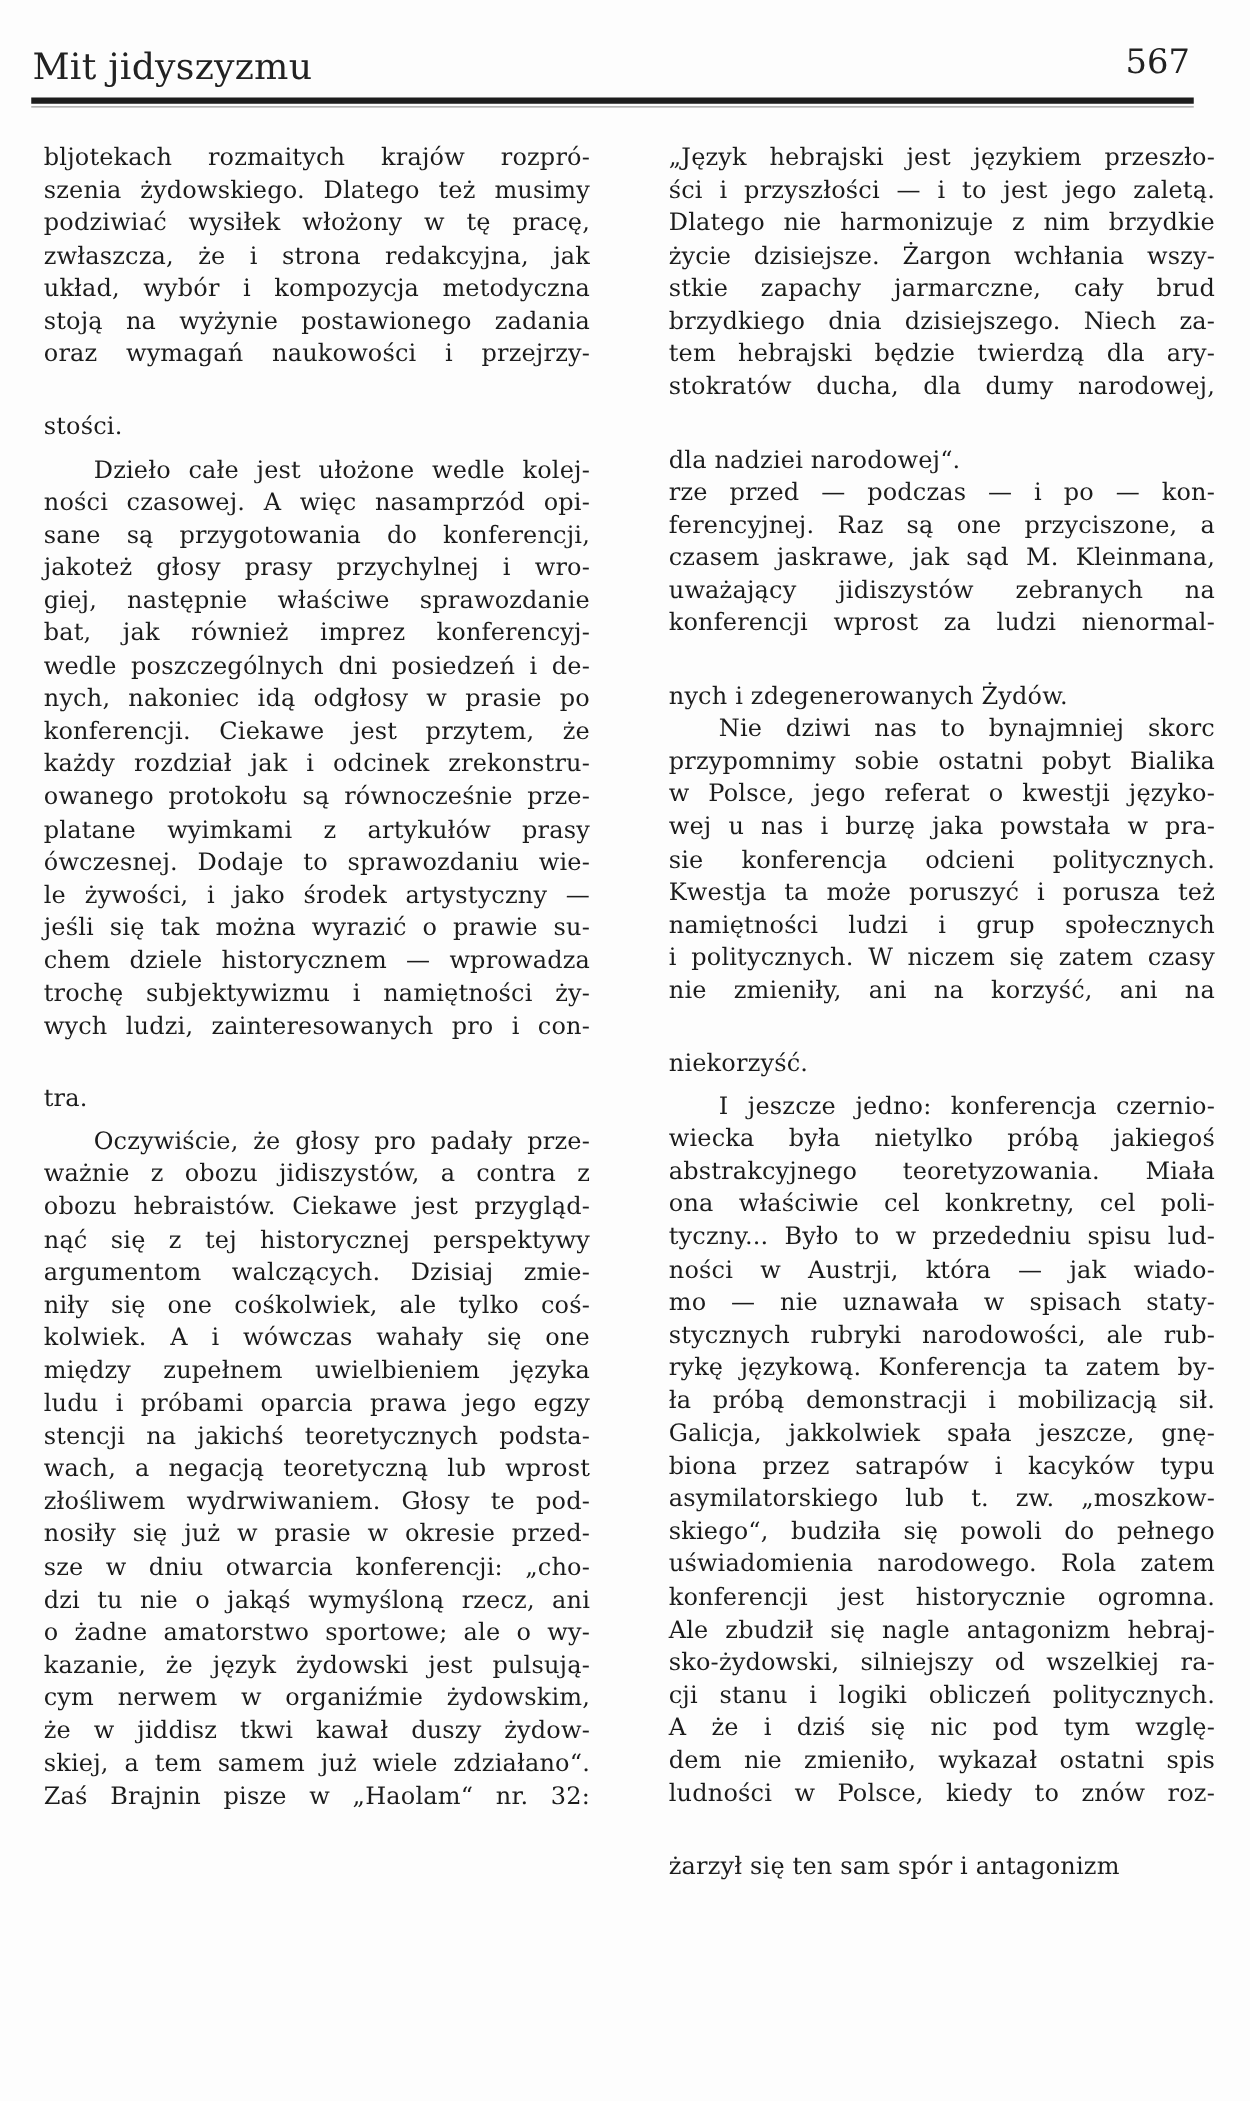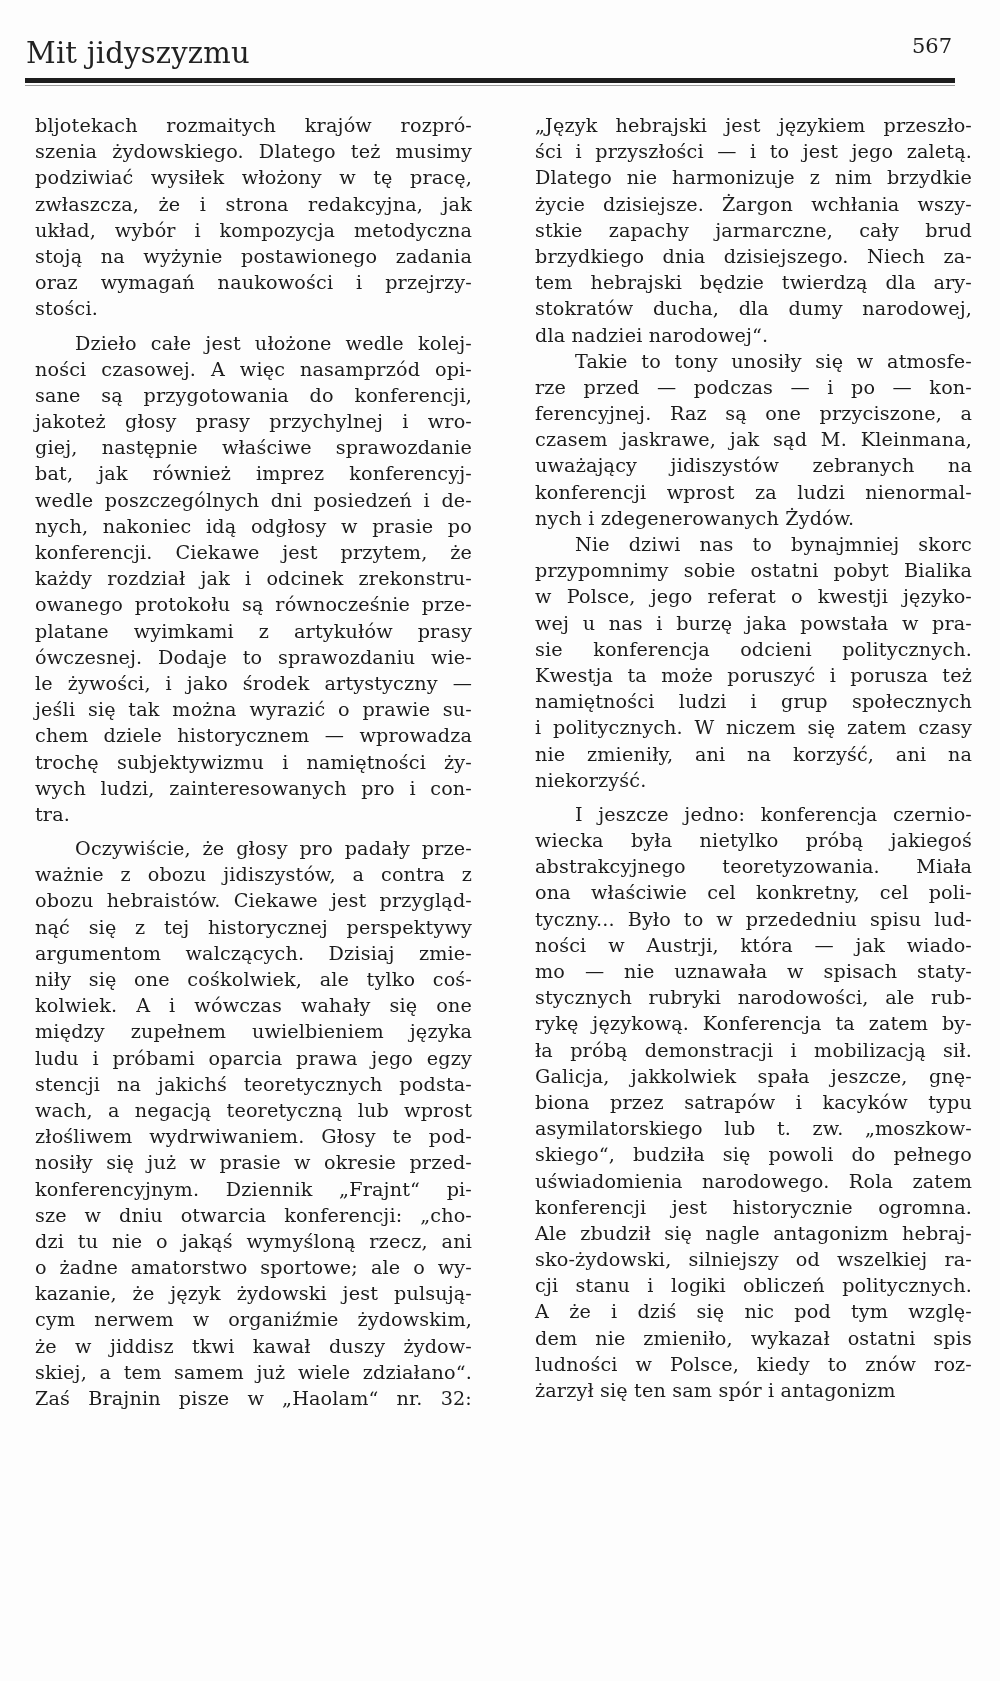--- a/index.html
+++ b/index.html
@@ -1,31 +1,31 @@
 <!DOCTYPE html>
 <html><head>
 <meta charset="utf-8">
 <style>
   html, body { margin: 0; padding: 0; }
   body {
     width: 1000px; height: 1681px; background: #fdfdfd; position: relative; overflow: hidden;
     font-family: "DejaVu Serif", "Liberation Serif", serif; color: #1c1c1c;
   }
   .header-title { position: absolute; left: 26px; top: 36px; font-size: 29px; letter-spacing: 0.2px; color:#222; }
-  .page-number { position: absolute; right: 48px; top: 34px; font-size: 21px; color:#222; }
+  .page-number { position: absolute; right: 48px; top: 34px; font-size: 27px; color:#222; }
   .rule { position: absolute; left: 25px; width: 930px; top: 78px; height: 5px; background: #1d1d1d; }
   .rule2 { position: absolute; left: 25px; width: 930px; top: 85px; height: 1px; background: #9a9a9a; }
   .column { position: absolute; top: 113px; width: 437px; }
   .col-left { left: 35px; }
   .col-right { left: 535px; }
   .line {
     height: 26.2px; line-height: 26.2px; font-size: 19.2px; white-space: nowrap;
     text-align: justify; text-align-last: justify; letter-spacing: 0.15px;
   }
-  .line.last { text-align-last: left; }
+  .line.last { text-align-last: left; margin-top: 32px; }
   .line.indent { padding-left: 40px; }
   .gap { height: 8px; }
 </style>
 </head>
 <body>
 
 <div>
   <div class="header-title">Mit jidyszyzmu</div>
   <div class="page-number">567</div>
   <div class="rule"></div>
@@ -67,41 +67,39 @@
       <div class="line">nąć się z tej historycznej perspektywy</div>
       <div class="line">argumentom walczących. Dzisiaj zmie-</div>
       <div class="line">niły się one cośkolwiek, ale tylko coś-</div>
       <div class="line">kolwiek. A i wówczas wahały się one</div>
       <div class="line">między zupełnem uwielbieniem języka</div>
       <div class="line">ludu i próbami oparcia prawa jego egzy</div>
       <div class="line">stencji na jakichś teoretycznych podsta-</div>
       <div class="line">wach, a negacją teoretyczną lub wprost</div>
       <div class="line">złośliwem wydrwiwaniem. Głosy te pod-</div>
       <div class="line">nosiły się już w prasie w okresie przed-</div>
-      <div class="line">konferencyjnym. Dziennik „Frajnt“ pi-</div>
       <div class="line">sze w dniu otwarcia konferencji: „cho-</div>
       <div class="line">dzi tu nie o jakąś wymyśloną rzecz, ani</div>
       <div class="line">o żadne amatorstwo sportowe; ale o wy-</div>
       <div class="line">kazanie, że język żydowski jest pulsują-</div>
       <div class="line">cym nerwem w organiźmie żydowskim,</div>
       <div class="line">że w jiddisz tkwi kawał duszy żydow-</div>
       <div class="line">skiej, a tem samem już wiele zdziałano“.</div>
       <div class="line">Zaś Brajnin pisze w „Haolam“ nr. 32:</div>
     </div>
   <div class="column col-right" id="col-right">
       <div class="line">„Język hebrajski jest językiem przeszło-</div>
       <div class="line">ści i przyszłości — i to jest jego zaletą.</div>
       <div class="line">Dlatego nie harmonizuje z nim brzydkie</div>
       <div class="line">życie dzisiejsze. Żargon wchłania wszy-</div>
       <div class="line">stkie zapachy jarmarczne, cały brud</div>
       <div class="line">brzydkiego dnia dzisiejszego. Niech za-</div>
       <div class="line">tem hebrajski będzie twierdzą dla ary-</div>
       <div class="line">stokratów ducha, dla dumy narodowej,</div>
       <div class="line last">dla nadziei narodowej“.</div>
-      <div class="line indent">Takie to tony unosiły się w atmosfe-</div>
       <div class="line">rze przed — podczas — i po — kon-</div>
       <div class="line">ferencyjnej. Raz są one przyciszone, a</div>
       <div class="line">czasem jaskrawe, jak sąd M. Kleinmana,</div>
       <div class="line">uważający jidiszystów zebranych na</div>
       <div class="line">konferencji wprost za ludzi nienormal-</div>
       <div class="line last">nych i zdegenerowanych Żydów.</div>
       <div class="line indent">Nie dziwi nas to bynajmniej skorc</div>
       <div class="line">przypomnimy sobie ostatni pobyt Bialika</div>
       <div class="line">w Polsce, jego referat o kwestji języko-</div>
       <div class="line">wej u nas i burzę jaka powstała w pra-</div>

